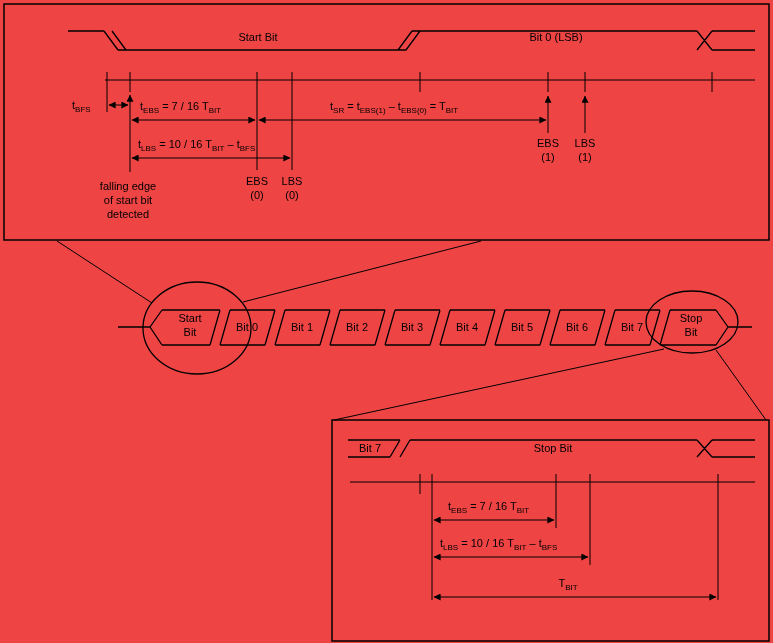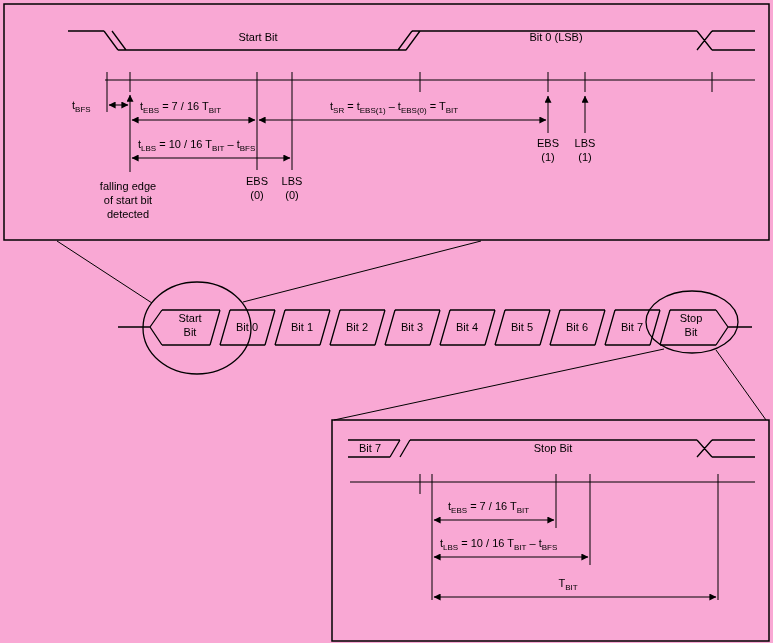--- a/index.html
+++ b/index.html
@@ -1,16 +1,16 @@
 <!DOCTYPE html>
 <html><head>
 <meta charset="utf-8">
 <style>
   html,body{margin:0;padding:0;background:#ffffff;}
-  .stage{position:relative;width:773px;height:643px;background:#f9a8d4;overflow:hidden;}
+  .stage{position:relative;width:773px;height:643px;background:#ef4444;overflow:hidden;}
   svg{display:block;}
   .lbl{font-family:"Liberation Sans",sans-serif;font-size:11px;fill:#000;}
   .sub{font-size:8px;}
   .wf{fill:none;stroke:#000;stroke-width:1.3;}
   .thin{fill:none;stroke:#000;stroke-width:1;}
   .frame{fill:none;stroke:#000;stroke-width:1.5;}
   .arrow{fill:none;stroke:#000;stroke-width:1;}
 </style>
 </head>
 <body>

